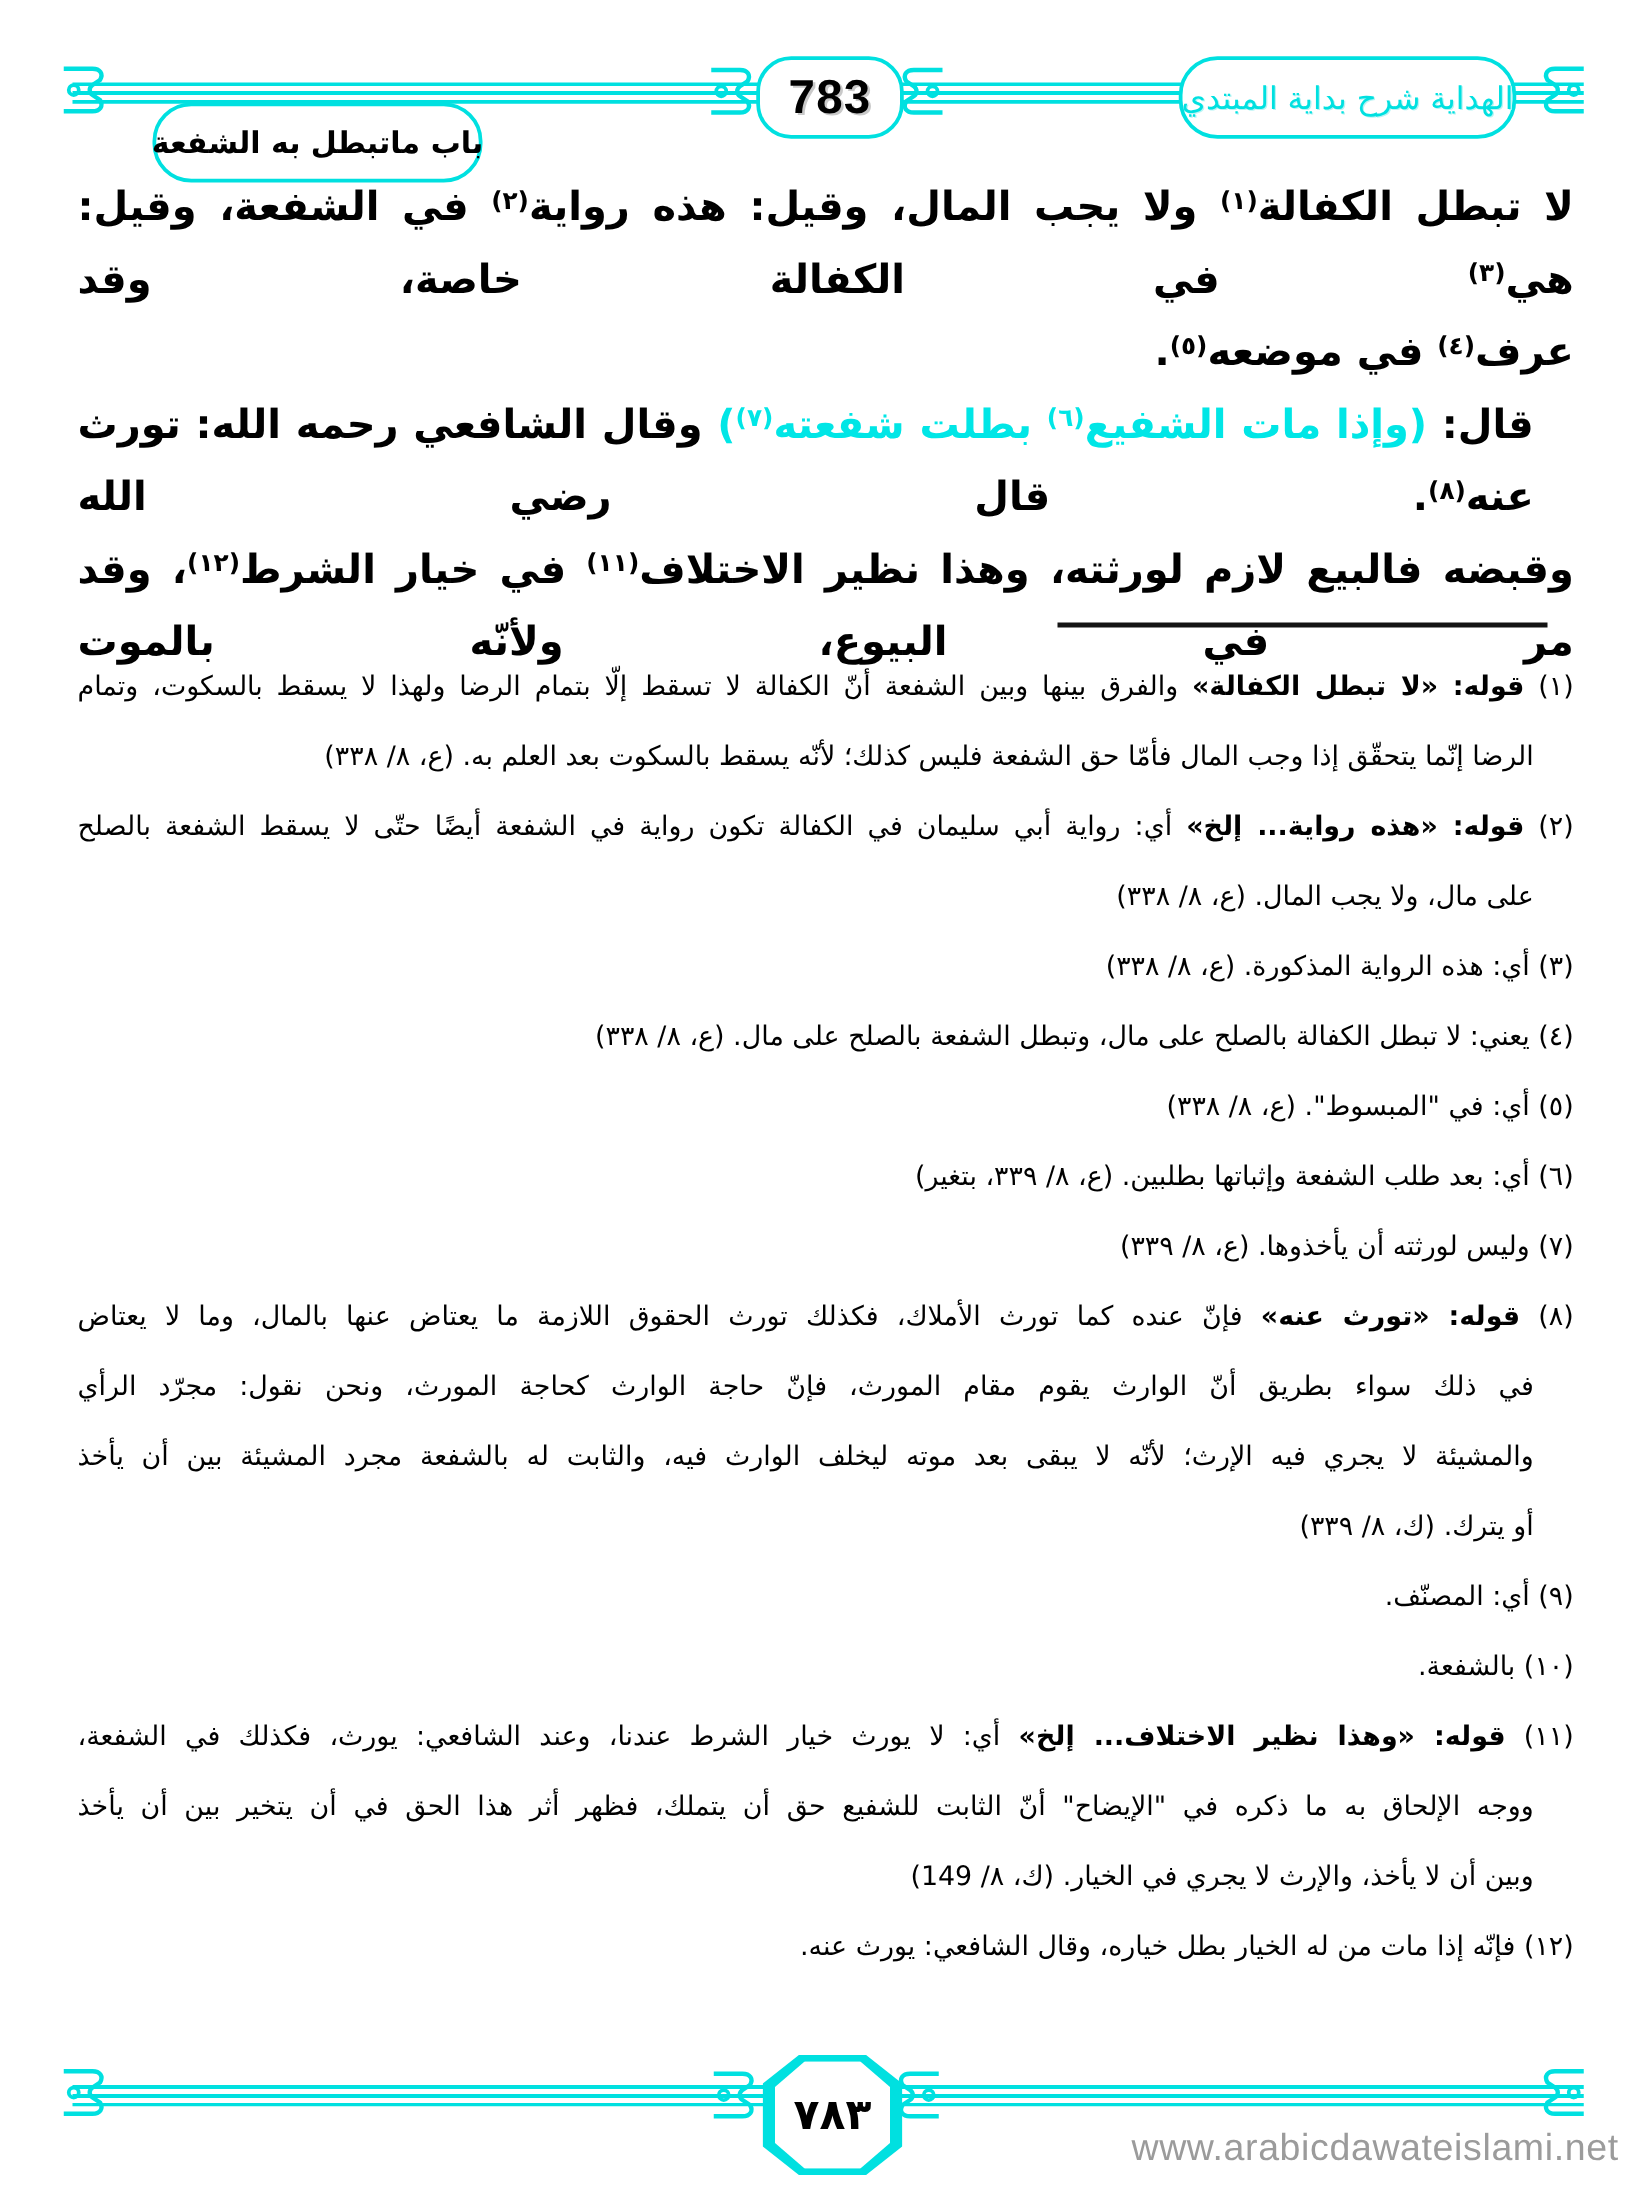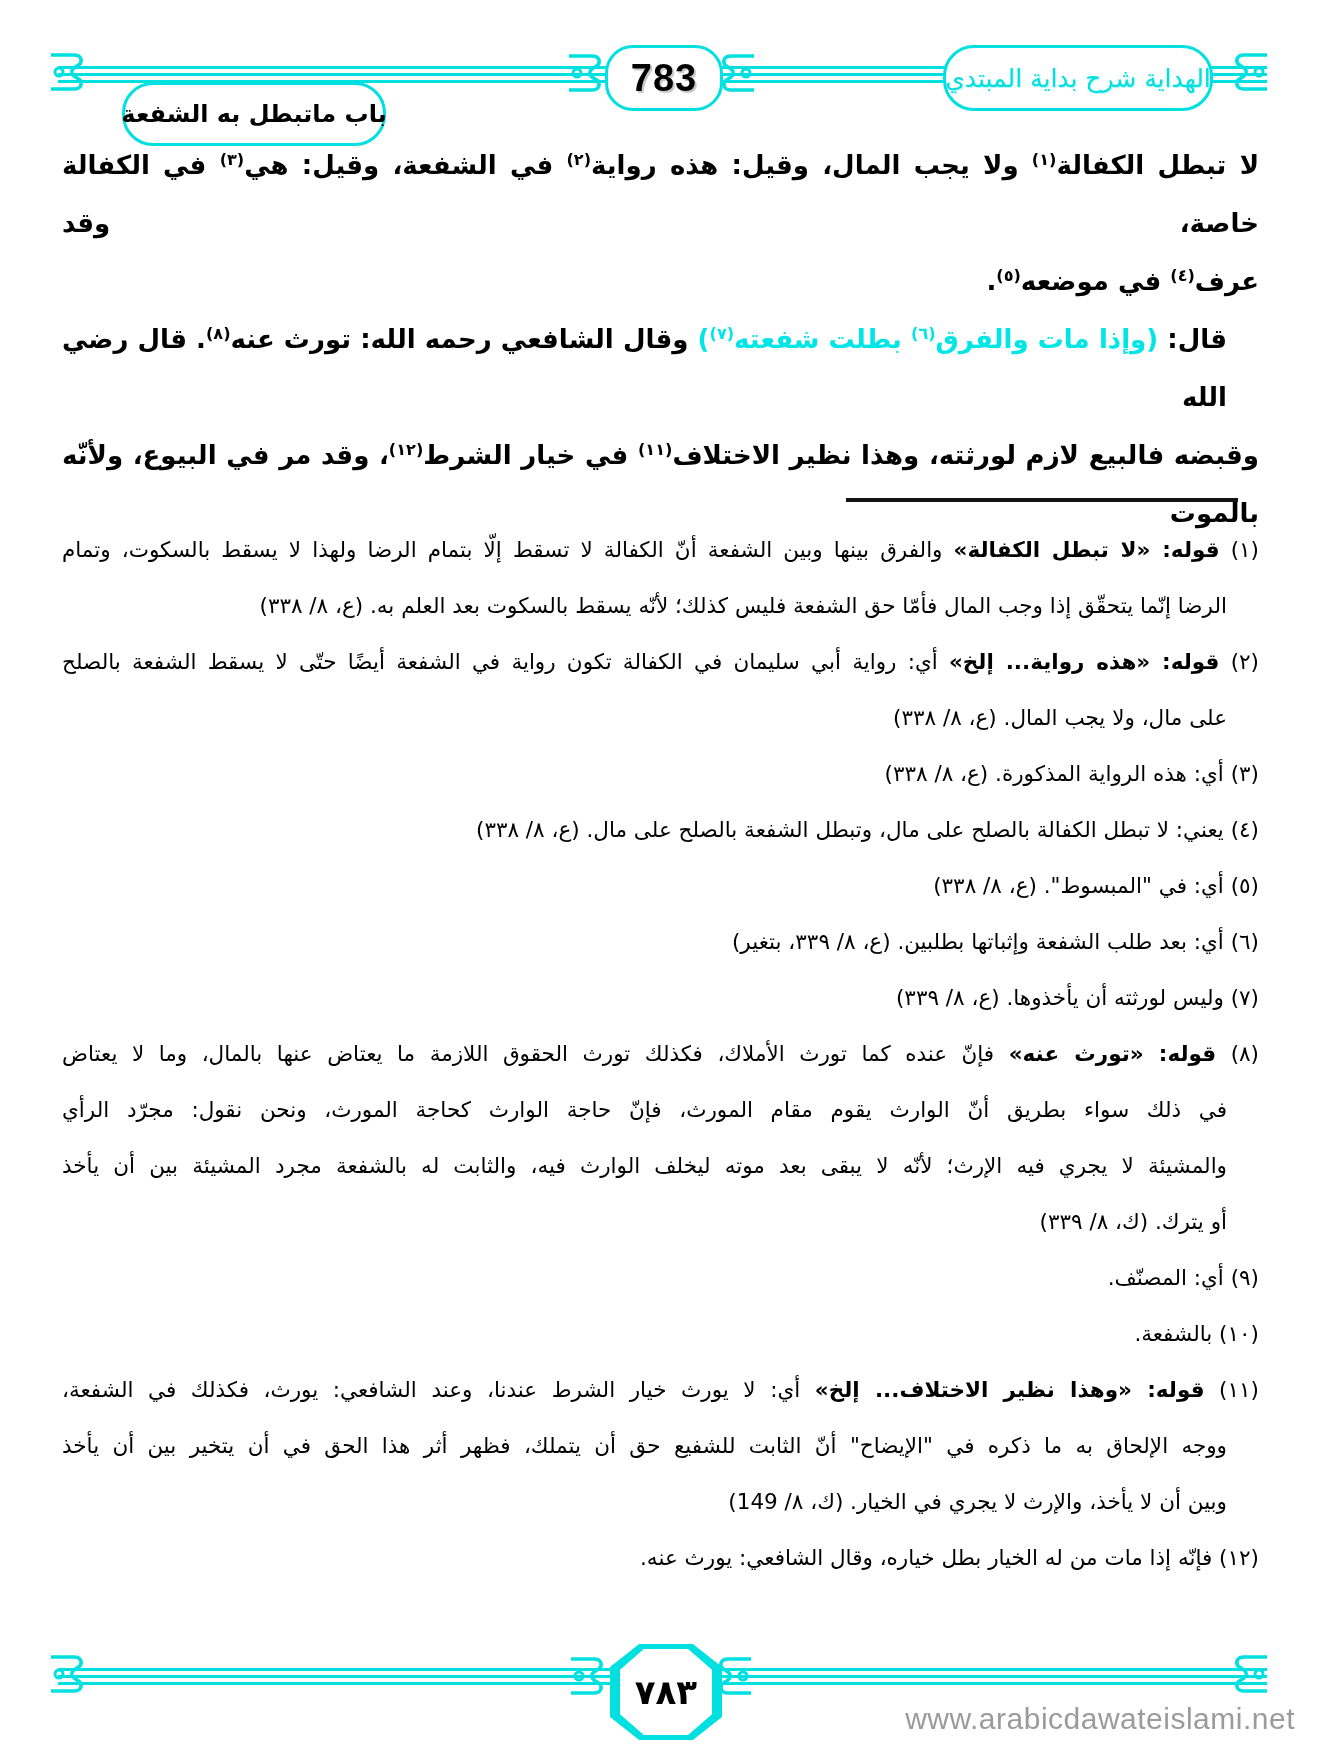--- a/index.html
+++ b/index.html
@@ -49,21 +49,21 @@
     display:flex;align-items:center;justify-content:center;
     font-size:34px;font-weight:bold;
   }
 
   .orn{position:absolute;width:40px;height:52px;color:var(--accent);}
   .orn svg{width:100%;height:100%;display:block;}
   .orn.flip{transform:scaleX(-1);}
 
   
   .main-text{position:absolute;top:136px;left:62px;right:60px;direction:rtl;}
-  .main-line{font-size:26px;font-weight:bold;line-height:58px;}
+  .main-line{font-size:32px;font-weight:bold;line-height:58px;}
 
   .footnotes{position:absolute;top:522px;left:62px;right:60px;direction:rtl;}
   .fn-line{font-size:21.5px;line-height:56px;}
 
   .justify{text-align:justify;text-align-last:justify;}
   .right-align{text-align:right;}
   .indent{padding-right:32px;}
   .sup{font-size:0.62em;vertical-align:9px;line-height:0;}
   .bold{font-weight:bold;}
   .hl{color:var(--highlight);}
@@ -116,21 +116,21 @@
       <span>783</span>
     </div>
     <div class="cartouche cart-right">
       <span>الهداية شرح بداية المبتدي</span>
     </div>
   </header>
 
   <main class="main-text" id="main-lines">
       <div class="main-line justify"><span class="">لا تبطل الكفالة</span><span class="sup">(١)</span><span class=""> ولا يجب المال، وقيل: هذه رواية</span><span class="sup">(٢)</span><span class=""> في الشفعة، وقيل: هي</span><span class="sup">(٣)</span><span class=""> في الكفالة خاصة، وقد</span></div>
       <div class="main-line right-align"><span class="">عرف</span><span class="sup">(٤)</span><span class=""> في موضعه</span><span class="sup">(٥)</span><span class="">.</span></div>
-      <div class="main-line justify indent"><span class="">قال: </span><span class="hl">(وإذا مات والفرق</span><span class="sup hl">(٦)</span><span class="hl"> بطلت شفعته</span><span class="sup hl">(٧)</span><span class="hl">)</span><span class=""> وقال الشافعي رحمه الله: تورث عنه</span><span class="sup">(٨)</span><span class="">. قال رضي الله</span></div>
+      <div class="main-line justify indent"><span class="">قال: </span><span class="hl">(وإذا مات الشفيع</span><span class="sup hl">(٦)</span><span class="hl"> بطلت شفعته</span><span class="sup hl">(٧)</span><span class="hl">)</span><span class=""> وقال الشافعي رحمه الله: تورث عنه</span><span class="sup">(٨)</span><span class="">. قال رضي الله</span></div>
       <div class="main-line justify"><span class="">وقبضه فالبيع لازم لورثته، وهذا نظير الاختلاف</span><span class="sup">(١١)</span><span class=""> في خيار الشرط</span><span class="sup">(١٢)</span><span class="">، وقد مر في البيوع، ولأنّه بالموت</span></div>
     </main>
 
   <div class="sep"></div>
 
   <section class="footnotes" id="footnote-lines">
       <div class="fn-line justify"><span class="">(١) </span><span class="bold">قوله: «لا تبطل الكفالة»</span><span class=""> والفرق بينها وبين الشفعة أنّ الكفالة لا تسقط إلّا بتمام الرضا ولهذا لا يسقط بالسكوت، وتمام</span></div>
       <div class="fn-line right-align indent"><span class="">الرضا إنّما يتحقّق إذا وجب المال فأمّا حق الشفعة فليس كذلك؛ لأنّه يسقط بالسكوت بعد العلم به. (ع، ٨/ ٣٣٨)</span></div>
       <div class="fn-line justify"><span class="">(٢) </span><span class="bold">قوله: «هذه رواية... إلخ»</span><span class=""> أي: رواية أبي سليمان في الكفالة تكون رواية في الشفعة أيضًا حتّى لا يسقط الشفعة بالصلح</span></div>
       <div class="fn-line right-align indent"><span class="">على مال، ولا يجب المال. (ع، ٨/ ٣٣٨)</span></div>

